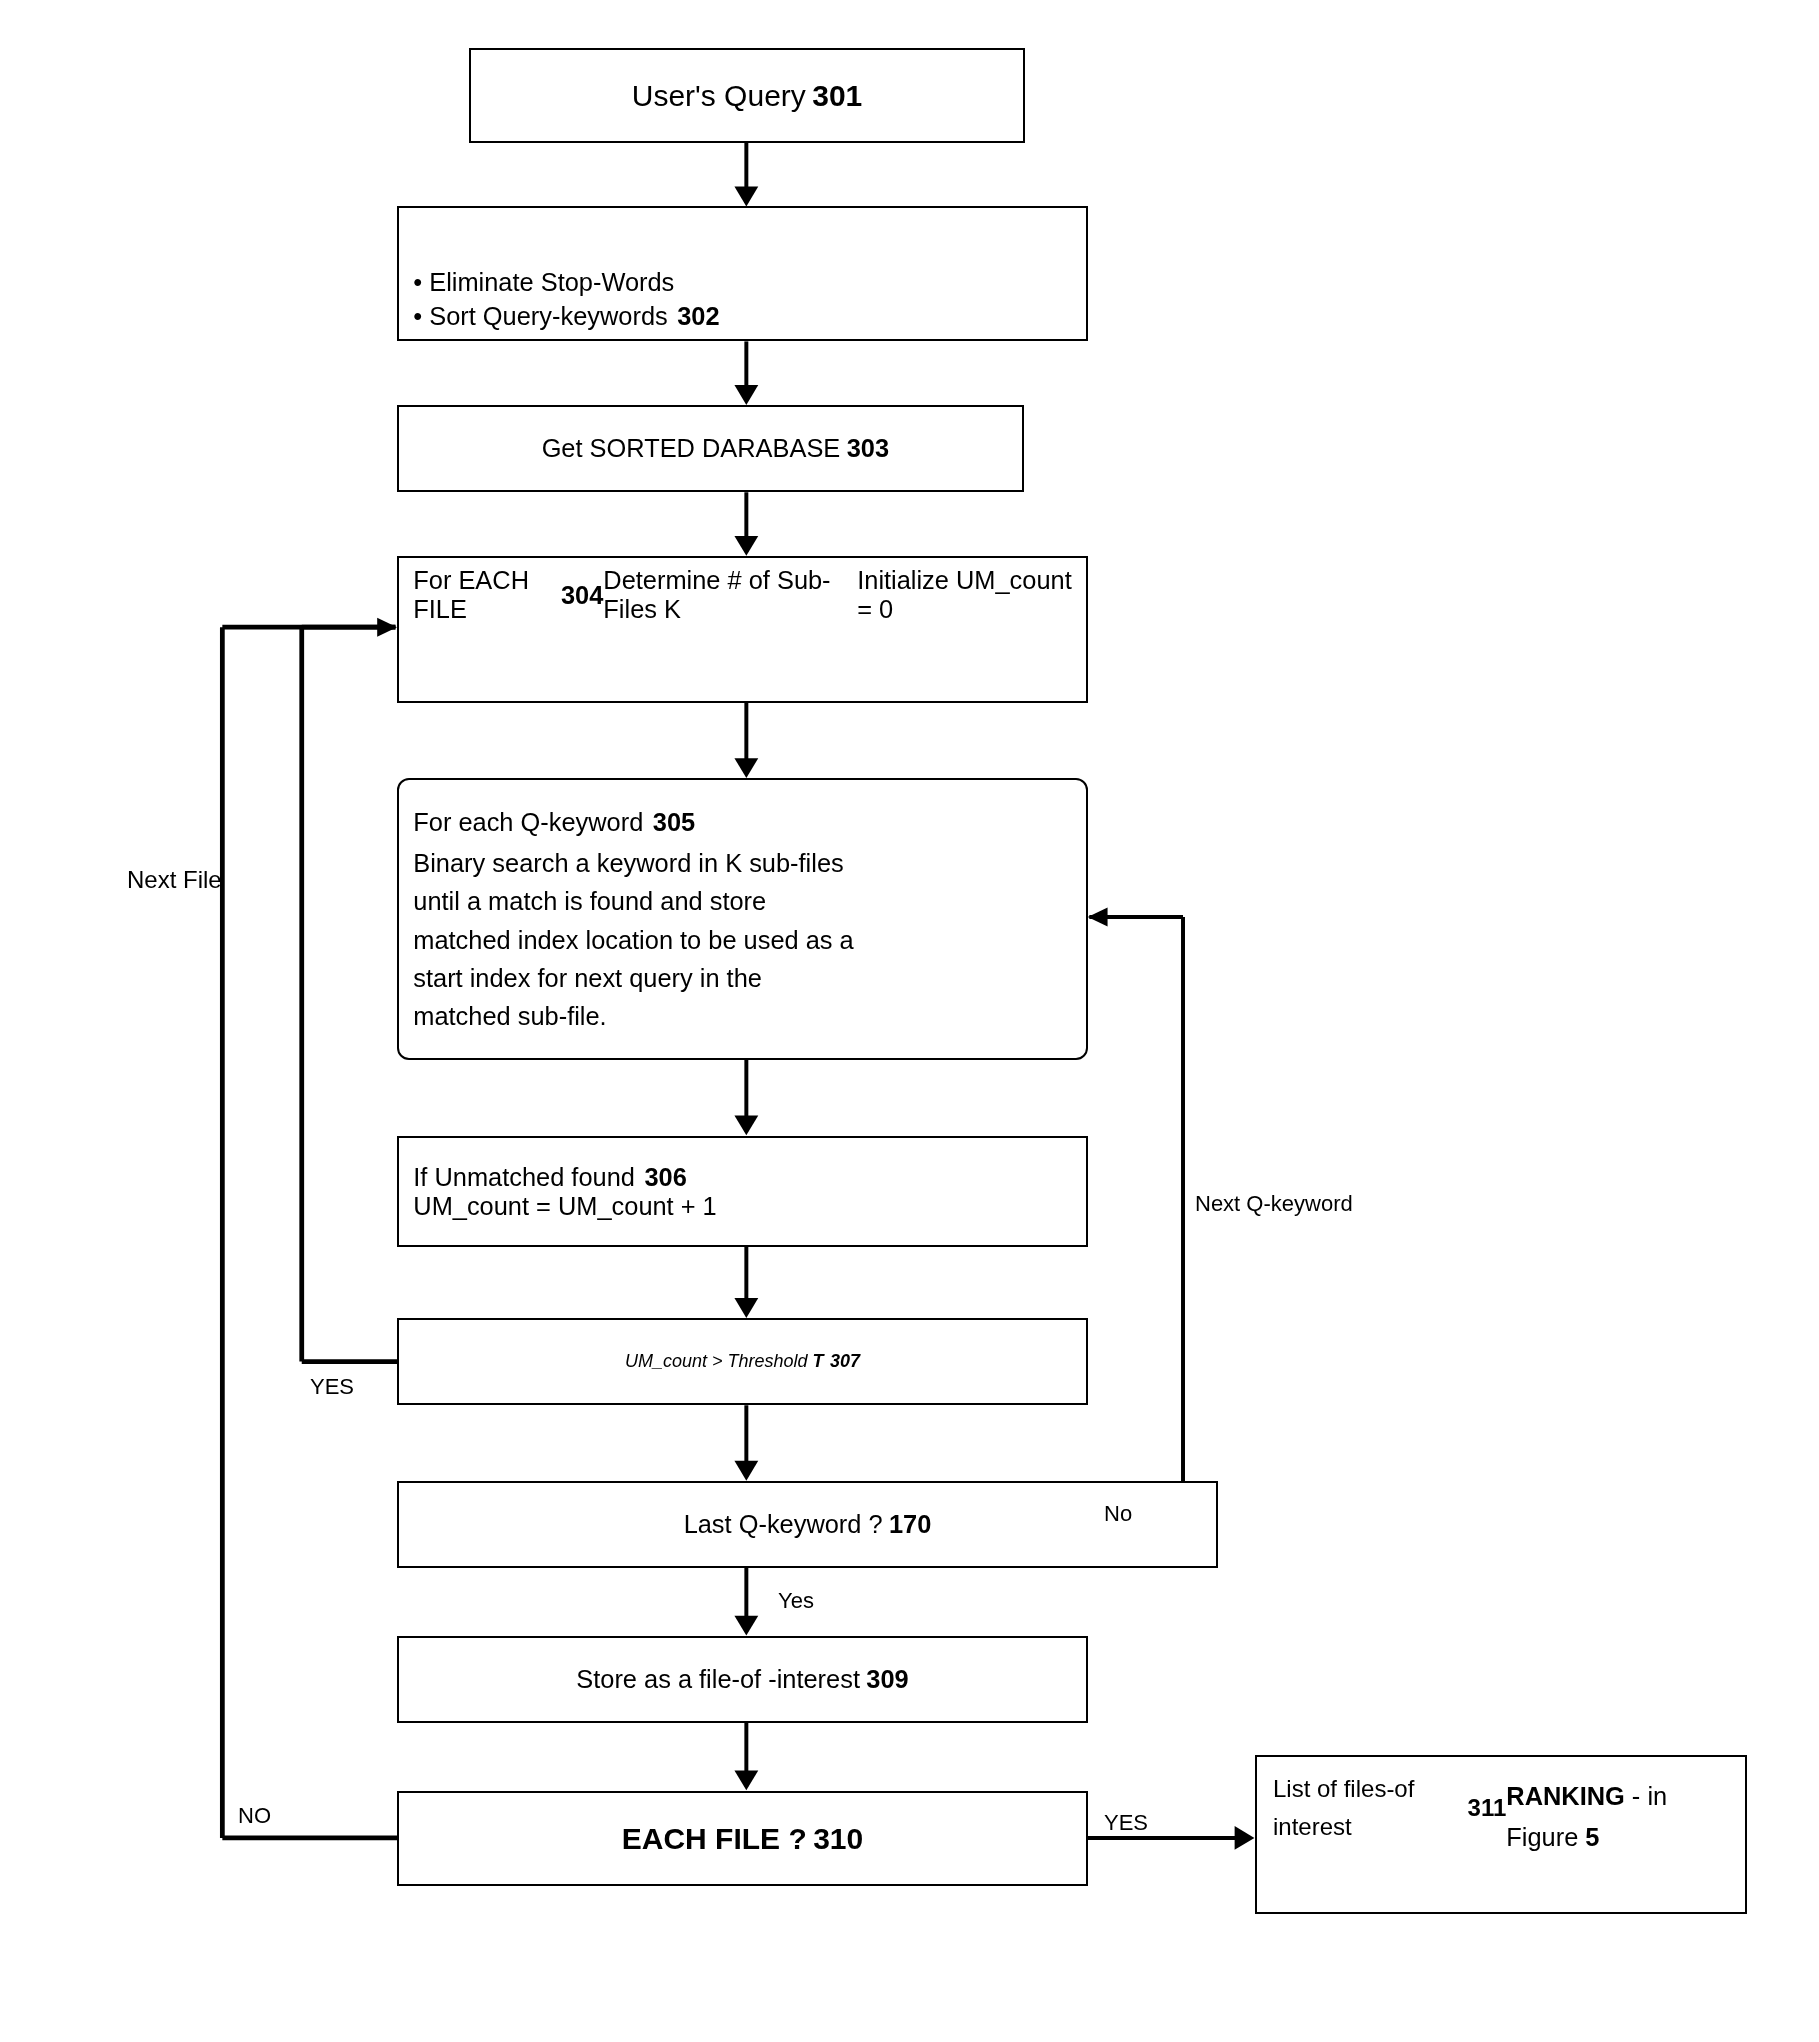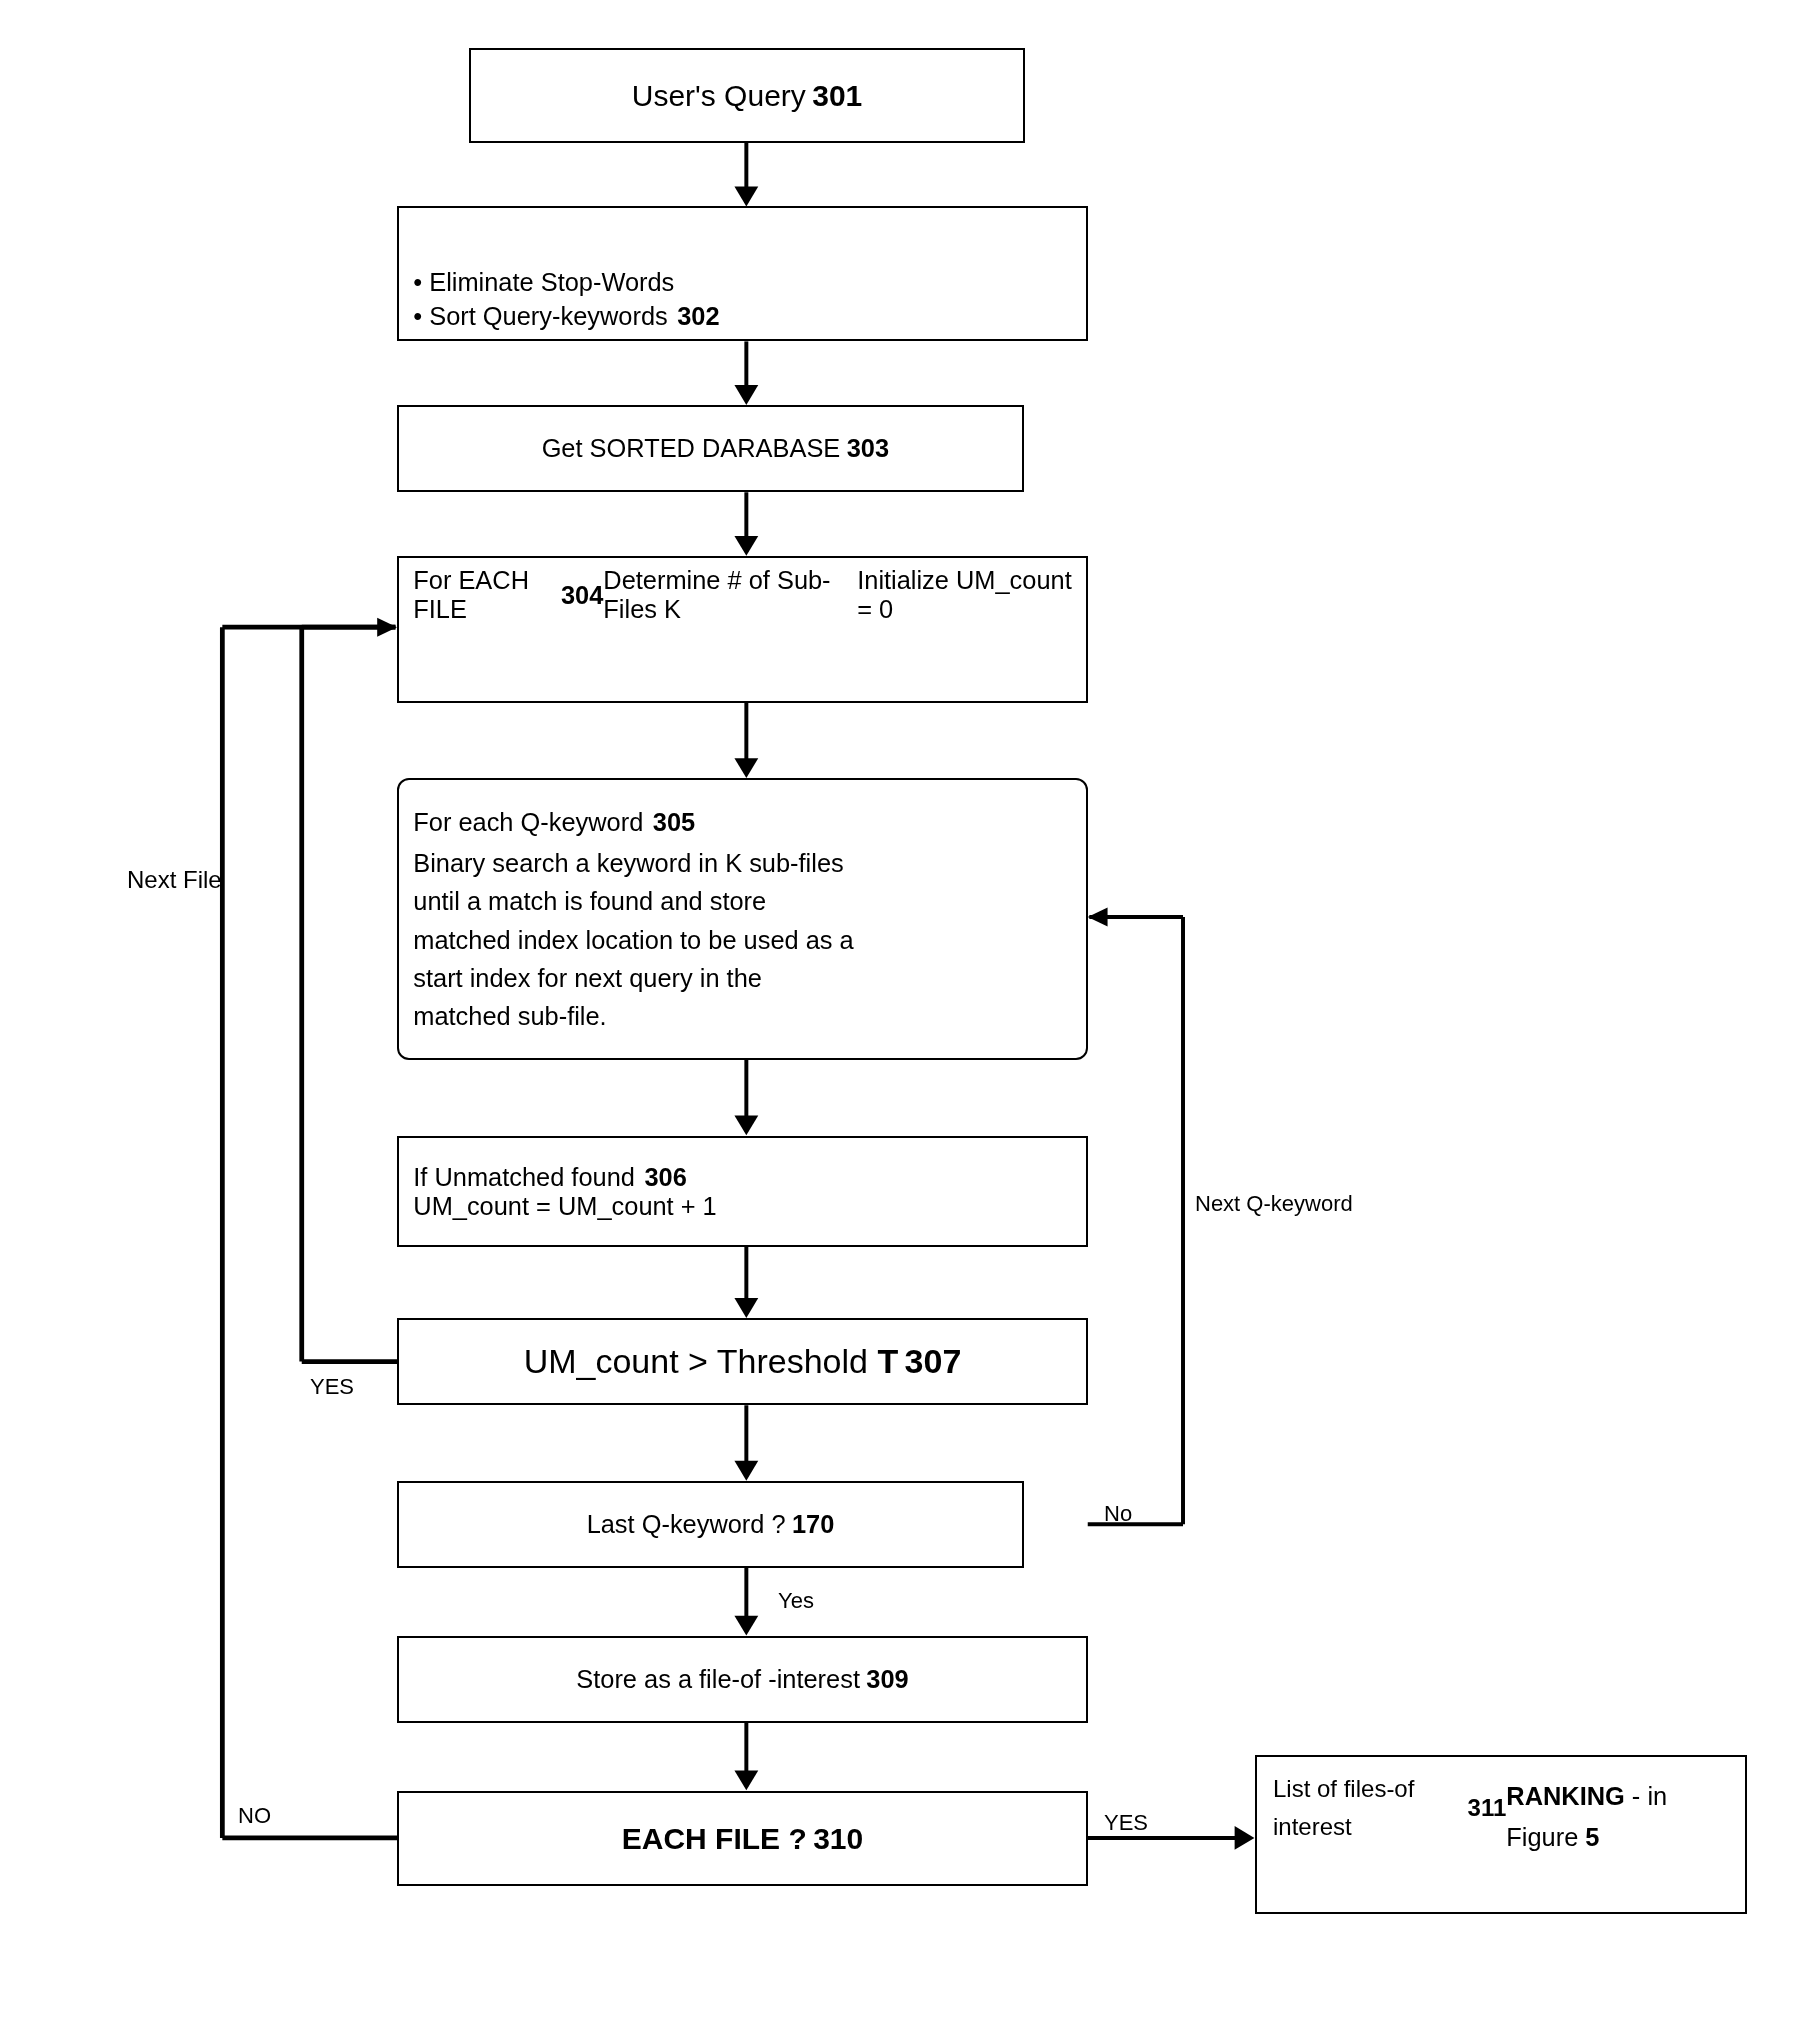--- a/index.html
+++ b/index.html
@@ -142,26 +142,26 @@
   </div>
 
   <div class="box" style="left:397px; top:1136px; width:691px; height:111px; font-size:25.4px; flex-direction:column; align-items:flex-start; justify-content:center;">
     <div style="display:flex; align-items:center;">
       <span>If Unmatched found</span>
       <span class="num" style="margin-left:9.5px;">306</span>
     </div>
     <div>UM_count = UM_count + 1</div>
   </div>
 
-  <div class="box box-center" style="left:397px; top:1318px; width:691px; height:87px; font-size:34px;">
+  <div class="box box-center" style="left:397px; top:1318px; width:691px; height:87px; font-size:18px;font-style:italic;">
     <span>UM_count &gt; Threshold <strong>T</strong></span>
     <span class="num">307</span>
   </div>
 
-  <div class="box box-center" style="left:397px; top:1481px; width:627px; height:87px; font-size:25.4px;">
+  <div class="box box-center" style="left:397px; top:1481px; width:821px; height:87px; font-size:25.4px;">
     <span>Last Q-keyword ?</span>
     <span class="num">170</span>
   </div>
 
   <div class="box box-center" style="left:397px; top:1636px; width:691px; height:87px; font-size:25.4px;">
     <span>Store as a file-of -interest</span>
     <span class="num">309</span>
   </div>
 
   <div class="box box-center" style="left:397px; top:1791px; width:691px; height:95px; font-size:30px; font-weight:bold;">

